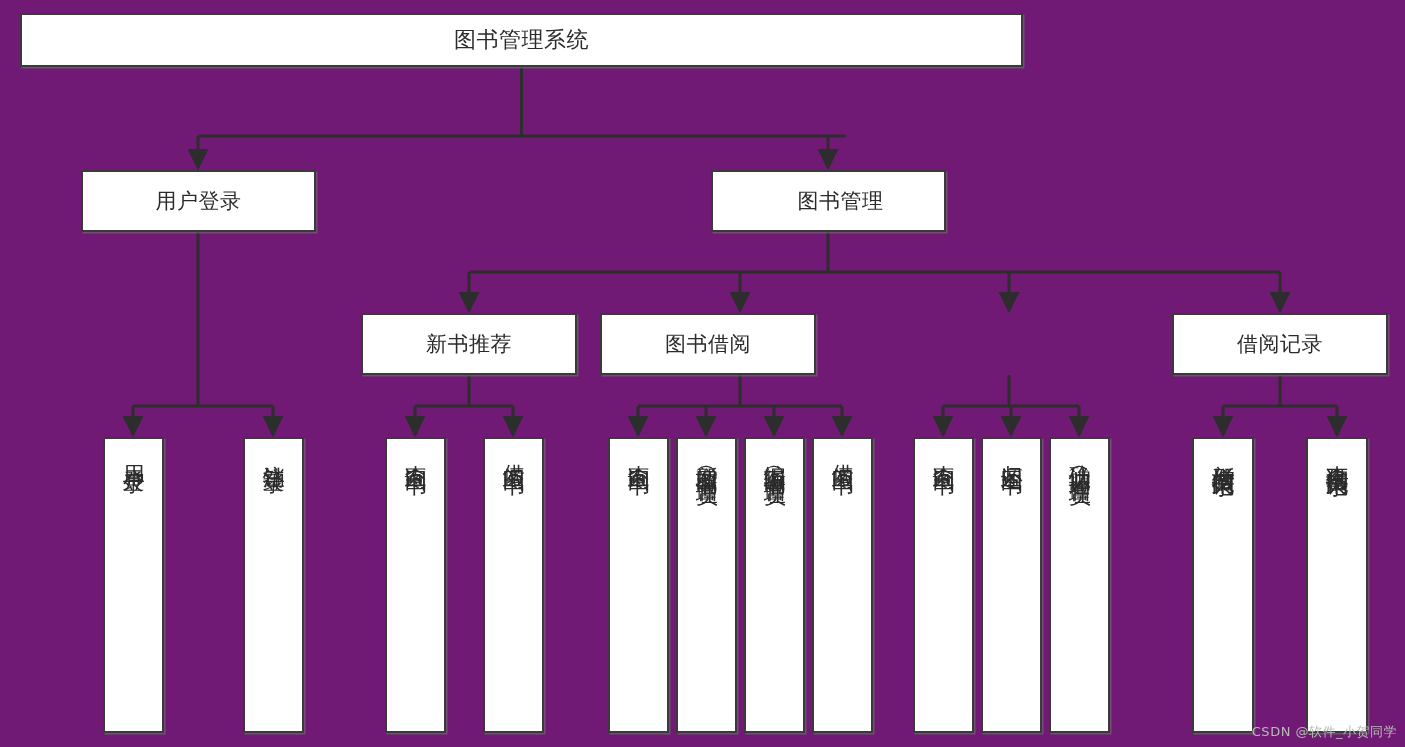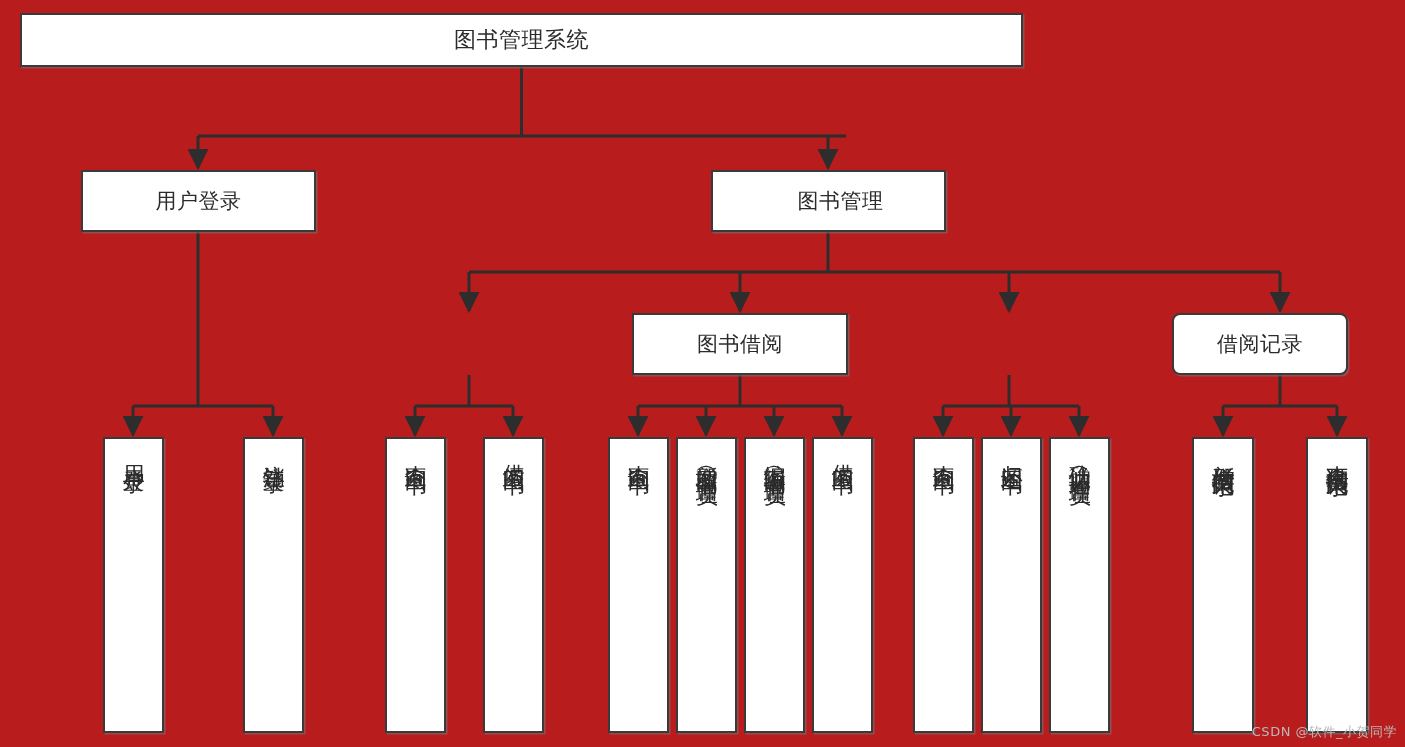--- a/index.html
+++ b/index.html
@@ -8,21 +8,21 @@
     padding: 0;
     background: #ffffff;
   }
   body {
     font-family: "DejaVu Sans", "Liberation Sans", sans-serif;
   }
   #canvas {
     position: relative;
     width: 1405px;
     height: 747px;
-    background: #b91c1c;
+    background: #701a75;
     overflow: hidden;
   }
   svg.wires {
     position: absolute;
     left: 0;
     top: 0;
     width: 1405px;
     height: 747px;
     pointer-events: none;
   }
@@ -142,24 +142,27 @@
     <span class="lbl">图书管理系统</span>
   </div>
 
   <div class="node h" style="left:81px; top:170px; width:235px; height:62px;">
     <span class="lbl">用户登录</span>
   </div>
   <div class="node h" style="left:711px; top:170px; width:235px; height:62px;padding-left:24px;">
     <span class="lbl">图书管理</span>
   </div>
 
-  <div class="node h" style="left:632px; top:313px; width:216px; height:62px;">
+  <div class="node h" style="left:361px; top:313px; width:216px; height:62px;">
+    <span class="lbl">新书推荐</span>
+  </div>
+  <div class="node h" style="left:600px; top:313px; width:216px; height:62px;">
     <span class="lbl">图书借阅</span>
   </div>
-  <div class="node h" style="left:1172px; top:313px; width:176px; height:62px;border-radius:8px;">
+  <div class="node h" style="left:1172px; top:313px; width:216px; height:62px;">
     <span class="lbl">借阅记录</span>
   </div>
 
   <div class="node v" style="left:103px; top:437px; width:61px; height:296px;">
     <span class="lbl">用户登录</span>
   </div>
   <div class="node v" style="left:243px; top:437px; width:61px; height:296px;">
     <span class="lbl">注销登录</span>
   </div>
 

